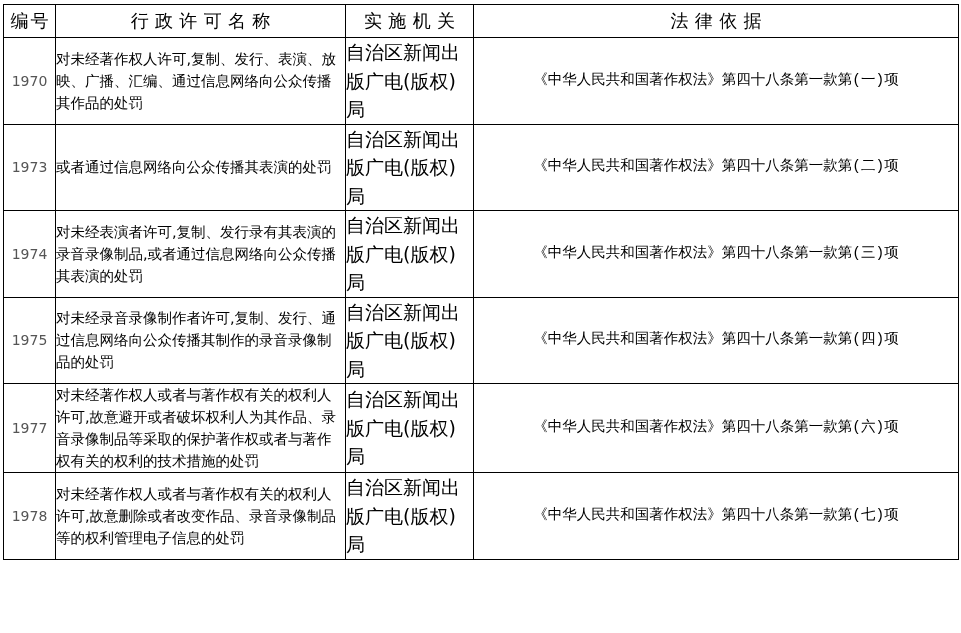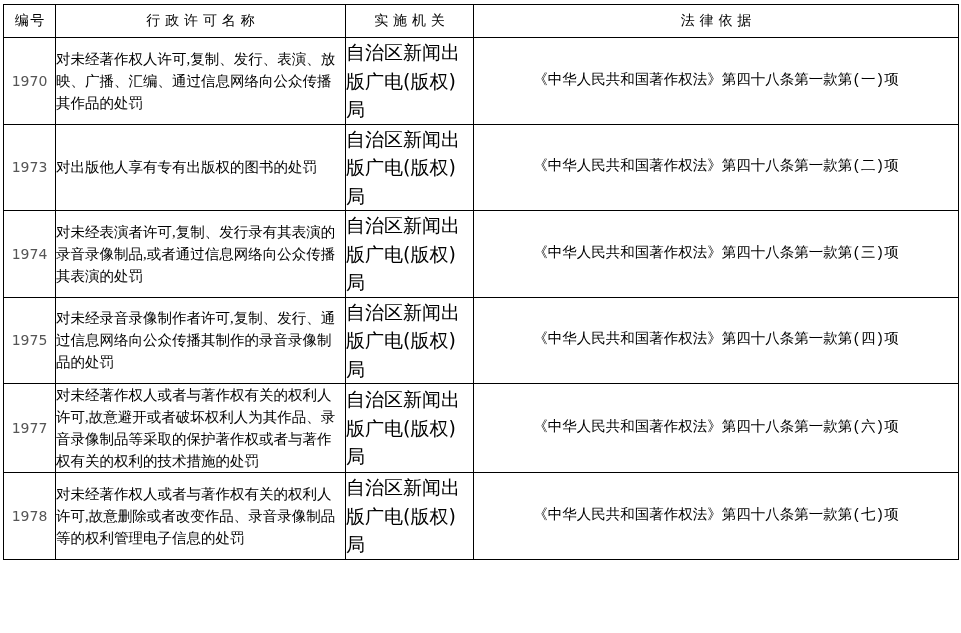--- a/index.html
+++ b/index.html
@@ -32,21 +32,21 @@
     padding: 0;
     vertical-align: middle;
   }
   .col-id    { width: 52px; }
   .col-name  { width: 290px; }
   .col-org   { width: 128px; }
   .col-law   { width: 485px; }
 
   thead th {
     height: 32px;
-    font-size: 14px;
+    font-size: 18px;
     font-weight: normal;
     text-align: center;
     letter-spacing: 0.35em;
     text-indent: 0.35em;
     font-family: "DejaVu Sans", "Liberation Sans", sans-serif;
   }
   th.col-id {
     letter-spacing: 0.12em;
     text-indent: 0.12em;
   }
@@ -59,21 +59,20 @@
   td.cell-id {
     text-align: center;
     font-size: 14px;
     color: #555555;
   }
   td.cell-name {
     text-align: left;
     font-size: 14.5px;
     line-height: 1.52;
     padding: 6px 6px 6px 7px;
-    font-family: Liberation Serif, serif;
   }
   td.cell-org {
     text-align: left;
     font-size: 19px;
     line-height: 1.5;
     padding: 6px 4px 6px 6px;
   }
   td.cell-law {
     text-align: center;
     font-size: 14.5px;
@@ -105,21 +104,21 @@
 
       <tr>
         <td class="cell-id">1970</td>
         <td class="cell-name">对未经著作权人许可,复制、发行、表演、放映、广播、汇编、通过信息网络向公众传播其作品的处罚</td>
         <td class="cell-org">自治区新闻出版广电(版权)局</td>
         <td class="cell-law">《中华人民共和国著作权法》第四十八条第一款第(一)项</td>
       </tr>
 
       <tr>
         <td class="cell-id">1973</td>
-        <td class="cell-name">对出版他人享有专有出版权的图书的处罚</td>
+        <td class="cell-name">或者通过信息网络向公众传播其表演的处罚</td>
         <td class="cell-org">自治区新闻出版广电(版权)局</td>
         <td class="cell-law">《中华人民共和国著作权法》第四十八条第一款第(二)项</td>
       </tr>
 
       <tr>
         <td class="cell-id">1974</td>
         <td class="cell-name">对未经表演者许可,复制、发行录有其表演的录音录像制品,或者通过信息网络向公众传播其表演的处罚</td>
         <td class="cell-org">自治区新闻出版广电(版权)局</td>
         <td class="cell-law">《中华人民共和国著作权法》第四十八条第一款第(三)项</td>
       </tr>

